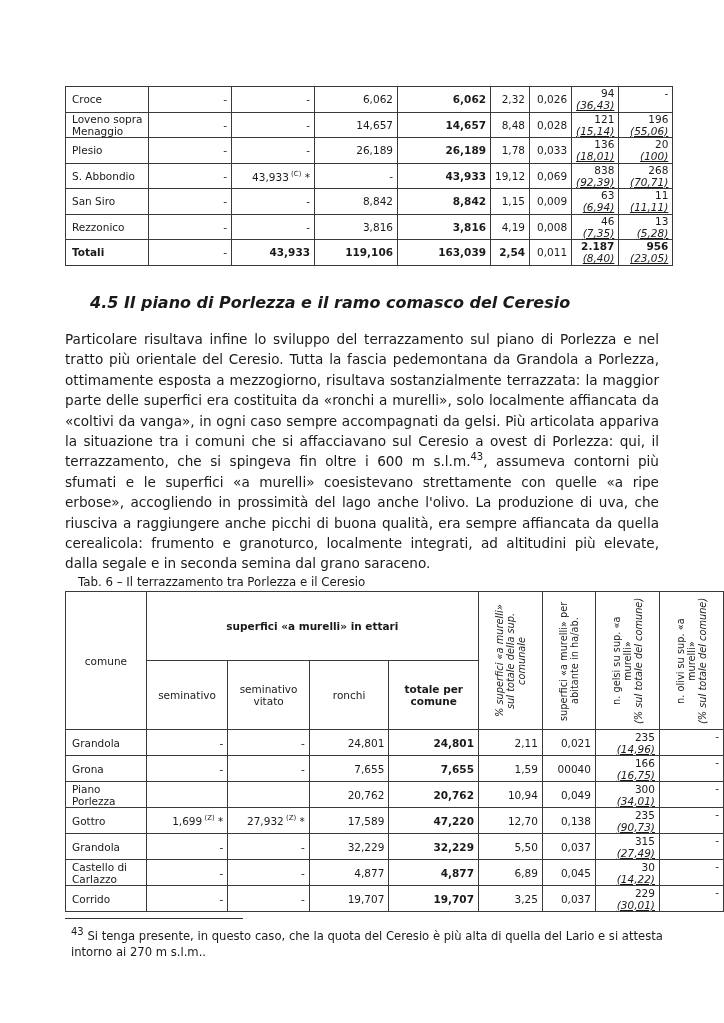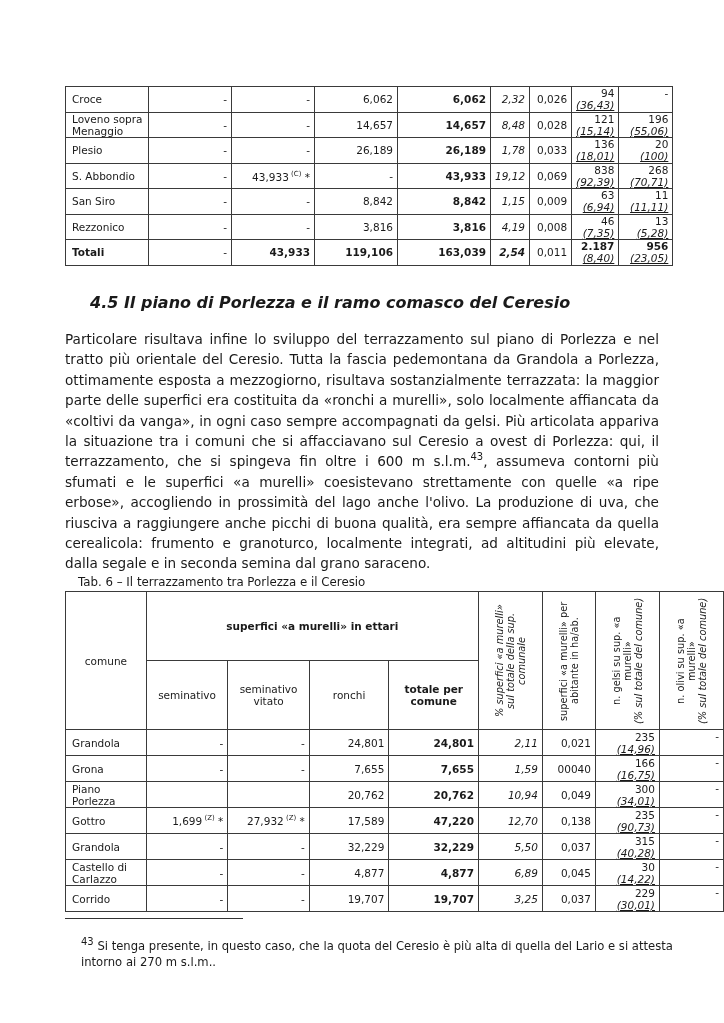--- a/index.html
+++ b/index.html
@@ -5,39 +5,39 @@
   html, body { margin: 0; padding: 0; background: #ffffff; }
   body { width: 724px; height: 1023px; position: relative; overflow: hidden;
          font-family: "DejaVu Sans", sans-serif; color: #1a1a1a; }
   table { border-collapse: collapse; position: absolute; font-size: 10.5px; table-layout: fixed; }
   td, th { border: 1px solid #3a3a3a; padding: 0 4px; }
   .t1 { left: 65px; top: 86px; }
   .t1 td { height: 24.5px; }
   .name { text-align: left; padding-left: 6px; line-height: 12px; }
   .num { text-align: right; }
   .bold { font-weight: bold; }
-  .ital { font-style: italic; }
+  .ital { }
   .ctr { text-align: center; }
   .two { line-height: 12px; text-align: right; }
   .two .pct { font-style: italic; text-decoration: underline; display: block; }
   sup { font-size: 7px; }
   h2 { position: absolute; left: 90px; top: 293px; margin: 0; font-size: 16px; font-style: italic;
        font-weight: bold; font-family: "DejaVu Sans", sans-serif; }
   .para { position: absolute; left: 65px; top: 329px; width: 594px; margin: 0; font-size: 13.6px;
           line-height: 20.4px; text-align: justify; }
   .caption { position: absolute; left: 65px; top: 562px; margin: 13px; font-size: 11.8px; }
   .t2 { left: 65px; top: 591px; }
   .t2 .hdr-top td { height: 68px; }
   .t2 .hdr-sub td { height: 68px; }
   .t2 .data td { height: 25px; }
   .rot { writing-mode: vertical-rl; transform: rotate(180deg); font-size: 9.8px; line-height: 11px;
          text-align: center; margin: 0 auto; max-height: 128px; }
   .rot.ital { font-style: italic; }
   .fn-rule { position: absolute; left: 65px; top: 918px; width: 178px; border-top: 1px solid #333; }
-  .footnote { position: absolute; left: 65px; top: 922px; width: 594px; margin: 16px; font-size: 11.6px;
+  .footnote { position: absolute; left: 65px; top: 922px; width: 594px; margin: 6px; font-size: 11.6px;
               line-height: 16px; }
   .fn-ref { font-size: 10px; vertical-align: super; line-height: 0; }
 </style>
 </head>
 <body>
 
 <table class="t1">
   <colgroup>
     <col style="width:83px">
       <col style="width:83px">
@@ -218,21 +218,21 @@
         <td class="num" style="vertical-align: top;">-</td>
       </tr>
       <tr class="data">
         <td class="name">Grandola</td>
         <td class="num"><span>-</span></td>
         <td class="num"><span>-</span></td>
         <td class="num"><span>32,229</span></td>
         <td class="num bold"><span>32,229</span></td>
         <td class="num ital">5,50</td>
         <td class="num">0,037</td>
-        <td class="two"><span>315</span><br><span class="pct">(40,28)</span></td>
+        <td class="two"><span>315</span><br><span class="pct">(27,49)</span></td>
         <td class="num" style="vertical-align: top;">-</td>
       </tr>
       <tr class="data">
         <td class="name">Castello di Carlazzo</td>
         <td class="num"><span>-</span></td>
         <td class="num"><span>-</span></td>
         <td class="num"><span>4,877</span></td>
         <td class="num bold"><span>4,877</span></td>
         <td class="num ital">6,89</td>
         <td class="num">0,045</td>

